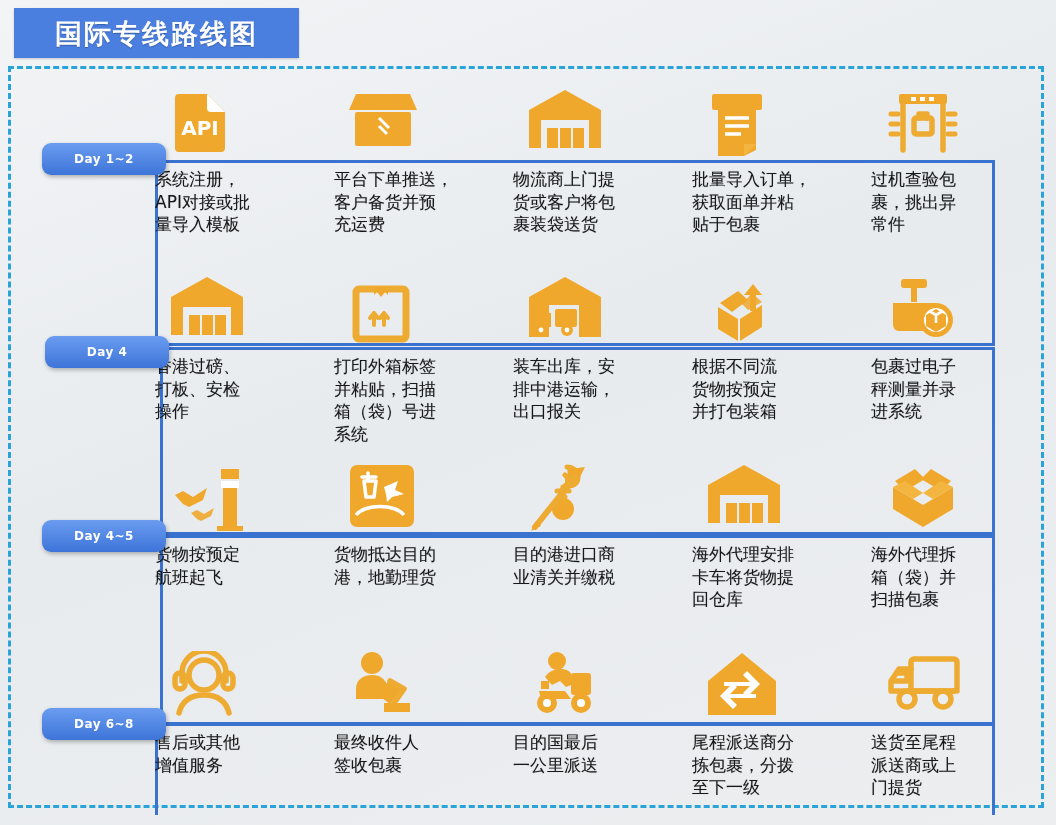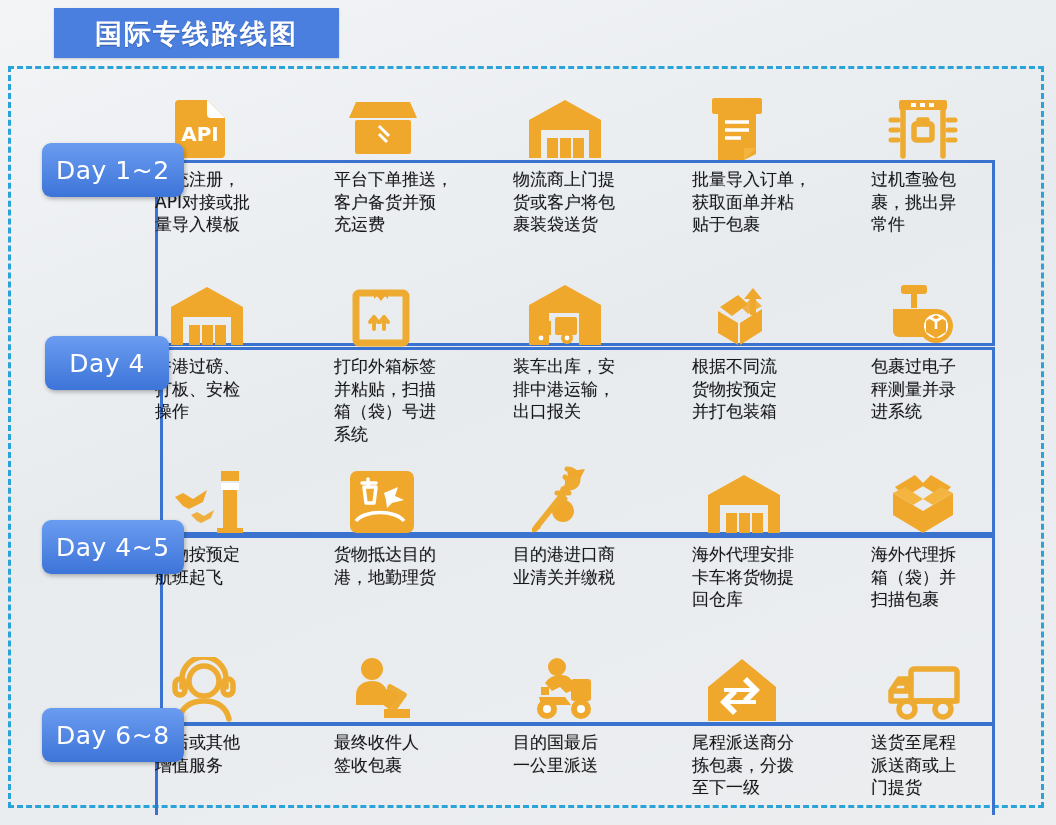--- a/index.html
+++ b/index.html
@@ -27,21 +27,20 @@
     position: absolute;
     left: 14px;
     top: 8px;
     width: 285px;
     height: 50px;
     background: #4a7fe0;
     display: flex;
     align-items: center;
     justify-content: center;
     box-shadow: 0 1px 2px rgba(0,0,0,.18);
-    margin-left: 40px;
   }
   .title-banner .title-text {
     color: #ffffff;
     font-size: 27px;
     font-weight: bold;
     letter-spacing: 2px;
     line-height: 1;
     text-shadow: 0 1px 1px rgba(0,0,0,.25);
   }
 
@@ -52,28 +51,28 @@
     top: 66px;
     width: 1036px;
     height: 742px;
     border: 3px dashed #29a3d8;
     box-sizing: border-box;
   }
 
   
   .day-badge {
     position: absolute;
-    height: 54px;
+    height: 32px;
     min-width: 96px;
     padding: 0 14px;
     border-radius: 9px;
     background: linear-gradient(180deg, #6a9cf0 0%, #3d74d8 100%);
     color: #fff;
-    font-size: 25px;
-    font-weight: normal;
+    font-size: 12px;
+    font-weight: bold;
     display: flex;
     align-items: center;
     justify-content: center;
     box-shadow: 1px 2px 4px rgba(0,0,0,.28);
     letter-spacing: .5px;
     z-index: 6;
   }
   #badge-0 { left: 42px;  top: 143px; }
   #badge-1 { left: 45px;  top: 336px; }
   #badge-2 { left: 42px;  top: 520px; }
@@ -114,21 +113,21 @@
 
   .cell {
     width: 188px;
     position: relative;
     padding-right: 4px;
     box-sizing: border-box;
   }
   .icon-box {
     height: 72px;
     display: flex;
-    align-items: flex-end;
+    align-items: flex-start;
     justify-content: flex-start;
     padding-left: 14px;
     box-sizing: border-box;
   }
   .icon-box svg { display: block; }
   .cell-text {
     margin-top: 8px;
     font-size: 17px;
     font-weight: normal;
     color: #17181a;

